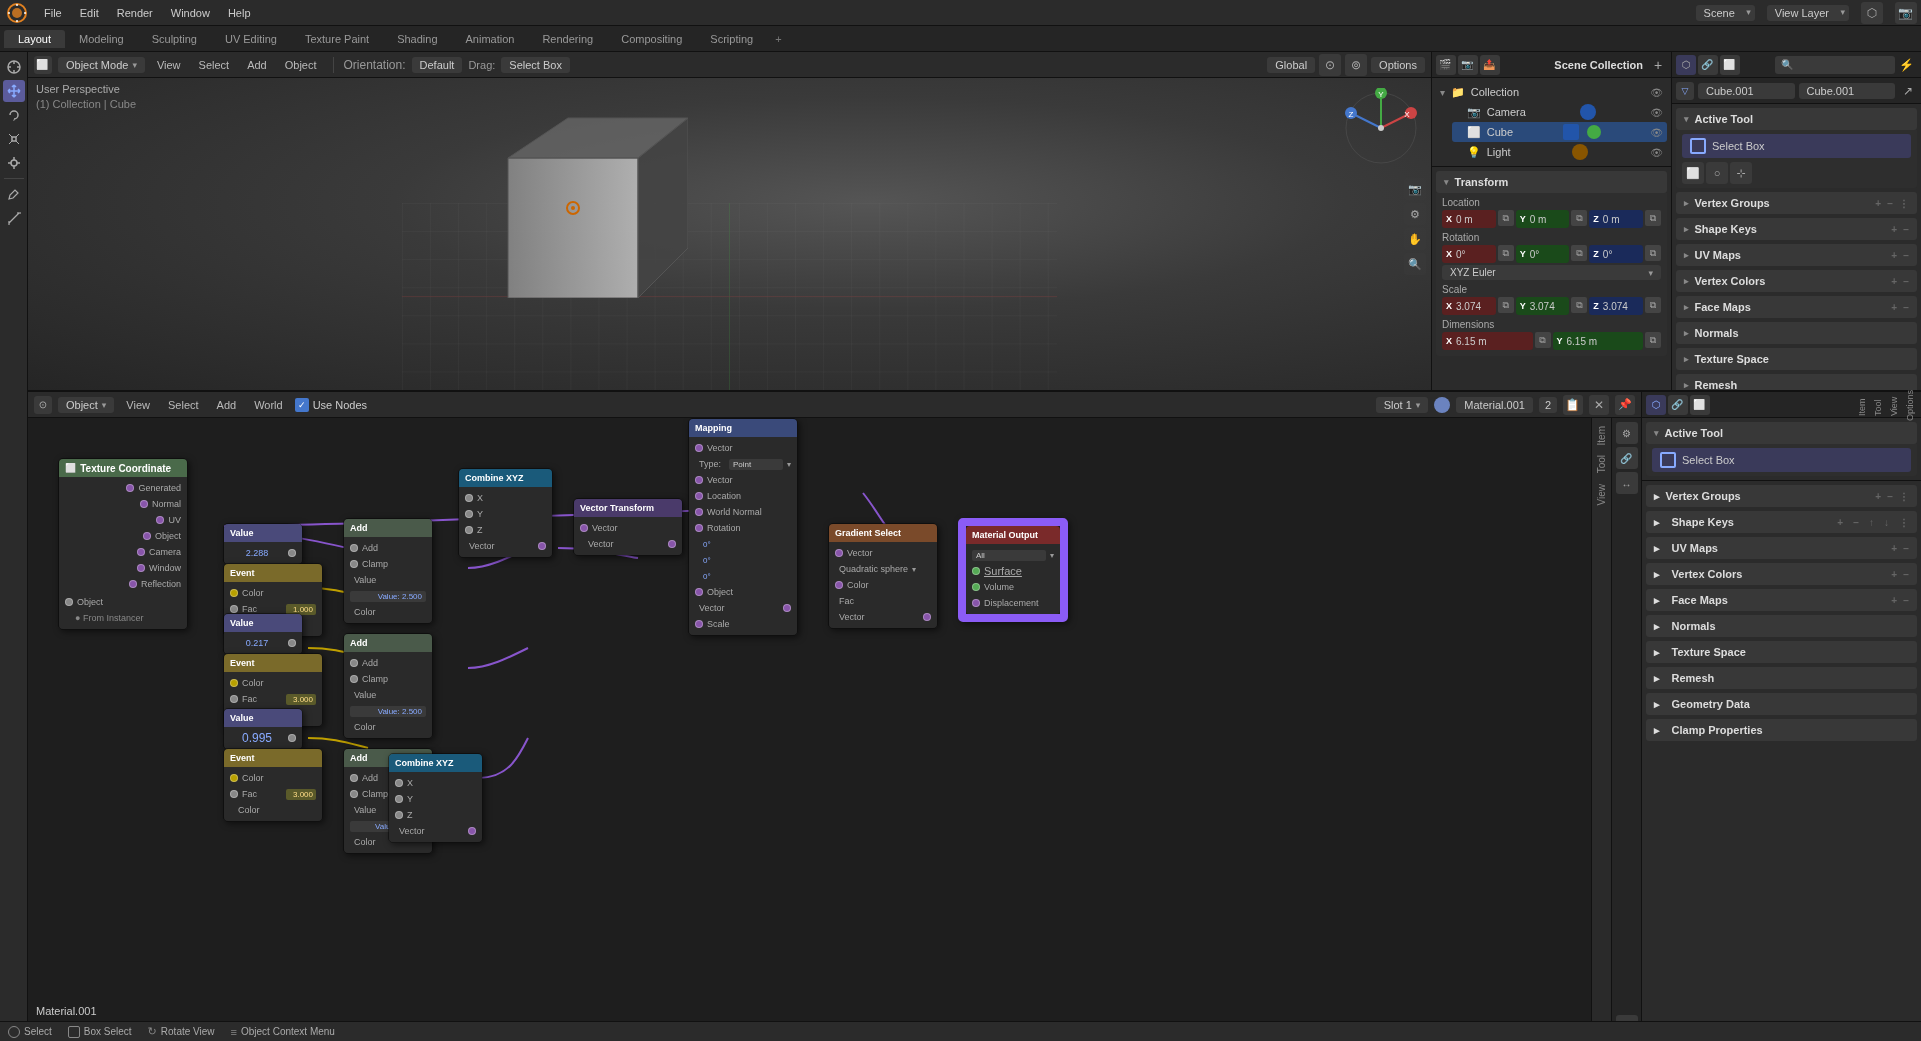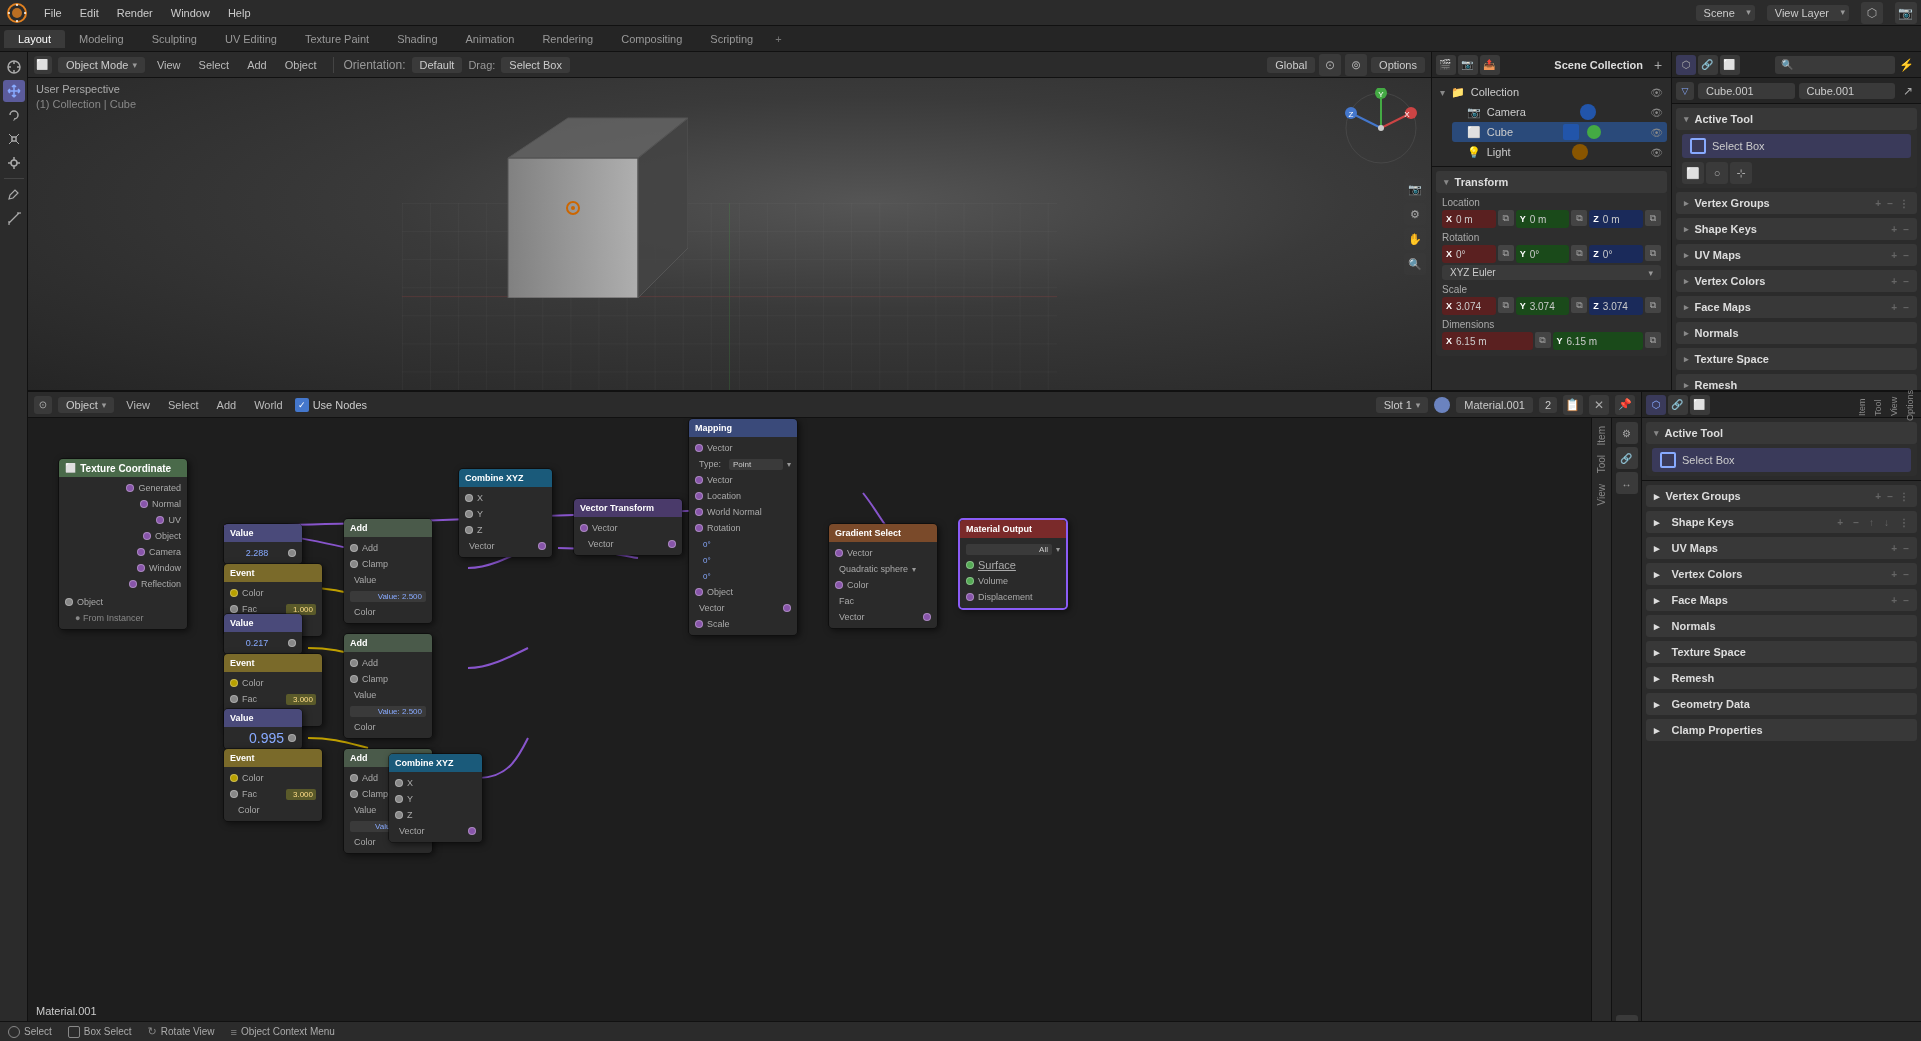--- a/index.html
+++ b/index.html
@@ -934,21 +934,21 @@
                 <div class="node-row">
                     <span style="font-size:9px;color:#aaa;margin-left:8px;">Color</span>
                   </div>
               </div>
             </div>
 
             <div class="node" style="left:195px;top:290px;width:80px;">
               <div class="node-header" style="background:#4a4a7a;font-size:9px;">Value</div>
               <div class="node-body">
                 <div class="node-row">
-                  <span style="font-size:14px;color:#88aaff;flex:1;text-align:right;">0.995</span>
+                  <span style="font-size:12px;color:#88aaff;flex:1;text-align:center;">0.995</span>
                   <div class="node-socket socket-gray"></div>
                 </div>
               </div>
             </div>
 
             <div class="node" style="left:195px;top:330px;width:100px;">
               <div class="node-header" style="background:#7a6a2a;font-size:9px;">Event</div>
               <div class="node-body">
                 <div class="node-row">
                   <div class="node-socket socket-yellow"></div>
@@ -1162,21 +1162,21 @@
                 <div class="node-row">
                     <span style="font-size:9px;color:#aaa;margin-left:4px;">Fac</span>
                   </div>
                 <div class="node-row">
                     <span style="font-size:9px;color:#aaa;margin-left:4px;">Vector</span>
                     <div class="node-socket socket-purple" style="margin-left:auto;"></div>
                   </div>
               </div>
             </div>
 
-            <div class="node" style="left:930px;top:100px;width:110px;border:2px solid #8b5cf6;text-align:right;">
+            <div class="node" style="left:930px;top:100px;width:110px;border:8px solid #8b5cf6;">
               <div class="node-header" style="background:#7a2a2a;font-size:9px;">Material Output</div>
               <div class="node-body">
                 <div class="node-row">
                   <div style="background:#3a3a3a;border-radius:2px;padding:1px 4px;font-size:8px;color:#ccc;flex:1;">All</div>
                   <span style="font-size:8px;color:#999;">▾</span>
                 </div>
                 <div class="node-row">
                     <div class="node-socket socket-green"></div>
                     <span style="font-size:11px;color:#aaa;text-decoration:underline;">Surface</span>
                   </div>

